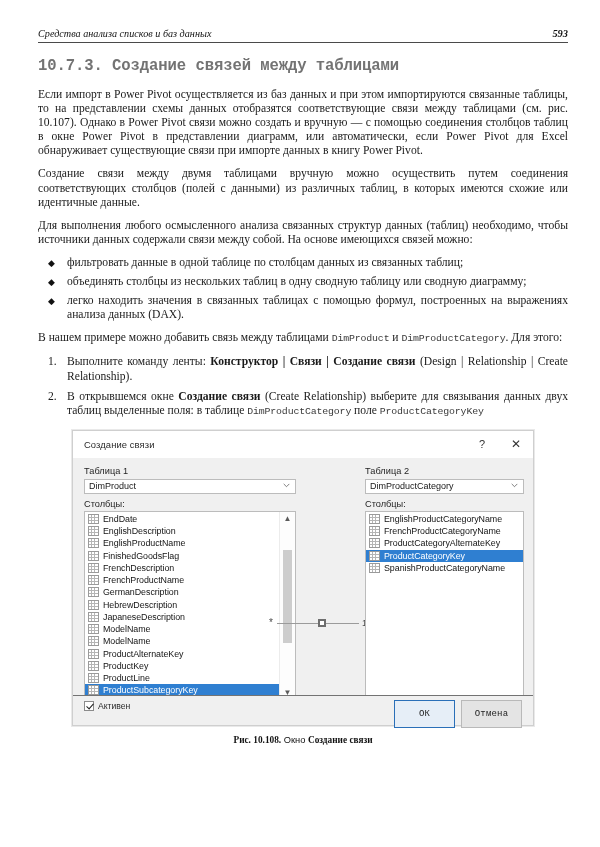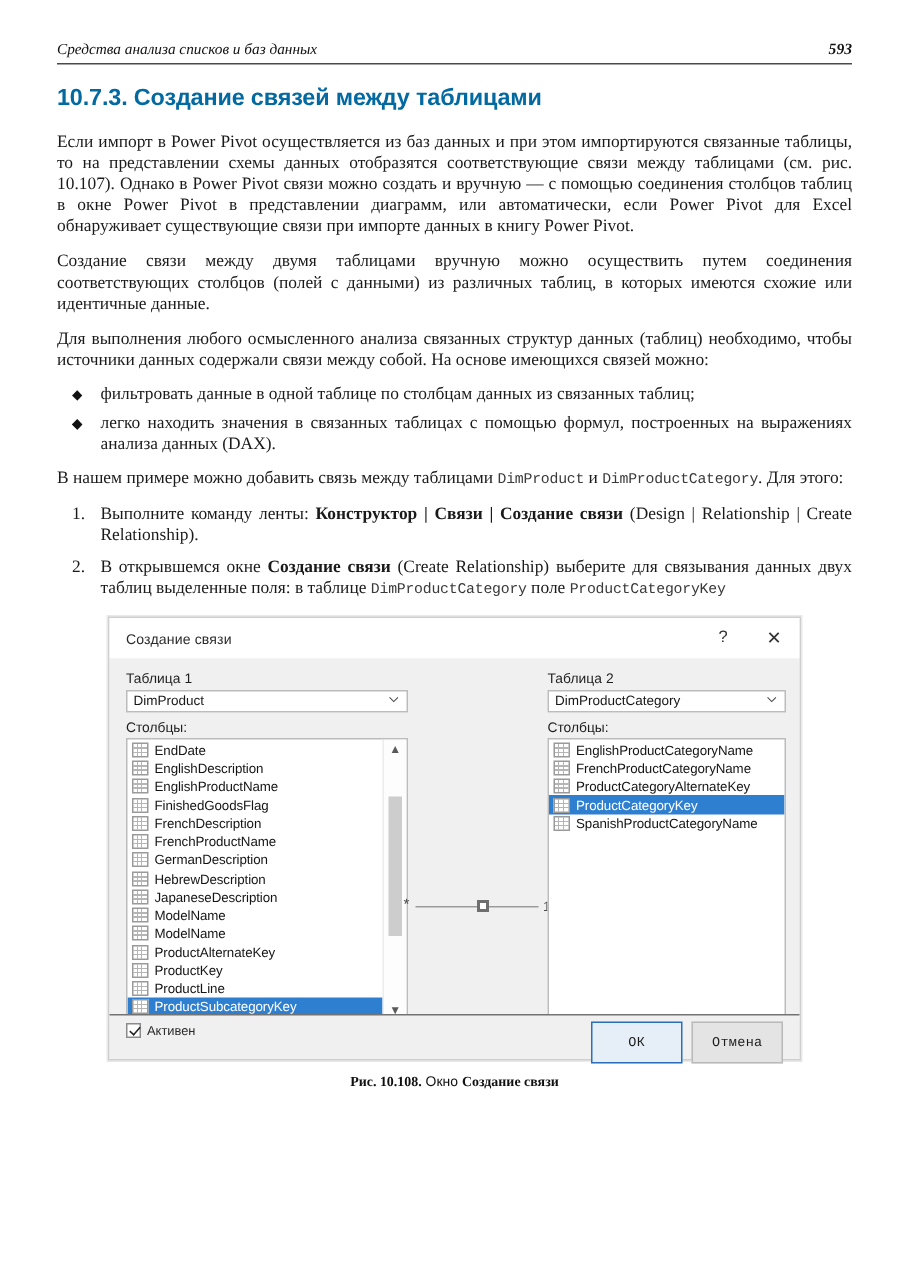--- a/index.html
+++ b/index.html
@@ -40,26 +40,26 @@
     margin-bottom: 14px;
   }
   .runhead .folio {
     font-style: italic;
     font-weight: bold;
     font-size: 10.4px;
   }
 
   
   h1.sect {
-    font-family: Liberation Sans, sans-serif;
+    font-family: Liberation Mono, monospace;
     font-size: 15.6px;
     font-weight: bold;
     letter-spacing: -0.1px;
     margin: 0 0 13px 0;
-    color: #0369a1;
+    color: #737373;
   }
 
   
   p.body {
     font-size: 11.6px;
     line-height: 14.1px;
     margin: 0 0 9px 0;
     text-align: justify;
     text-justify: inter-word;
     hyphens: manual;
@@ -165,21 +165,21 @@
     position: relative;
     height: 240px;
     background: #f0f0f0;
     box-sizing: border-box;
     padding: 8px 11px 0 11px;
   }
 
   .pane {
     position: absolute;
     top: 8px;
-    width: 188px;
+    width: 212px;
   }
   .pane.left  { left: 11px; }
   .pane.right { left: 292px; width: 159px; }
 
   .fld-label {
     font-size: 9.2px;
     color: #1f1f1f;
     margin-bottom: 3px;
     letter-spacing: 0.05px;
   }
@@ -415,20 +415,21 @@
 
   <p class="body">Для выполнения любого осмысленного анализа связанных структур данных (таблиц) необходимо, чтобы источники данных содержали связи между собой. На основе имеющихся связей можно:</p>
 
   <ul class="bullets">
     <li>
       <span class="dia">◆</span>
       <span>фильтровать данные в одной таблице по столбцам данных из связанных таблиц;</span>
     </li>
     <li>
       <span class="dia">◆</span>
+      <span>объединять столбцы из нескольких таблиц в одну сводную таблицу или сводную диаграмму;</span>
     </li>
     <li>
       <span class="dia">◆</span>
       <span>легко находить значения в связанных таблицах с помощью формул, построенных на выражениях анализа данных (DAX).</span>
     </li>
   </ul>
 
   <p class="body">
     <span>В нашем примере можно добавить связь между таблицами </span><span class="mono">DimProduct</span><span> и </span><span class="mono">DimProductCategory</span><span>. Для этого:</span>
   </p>

